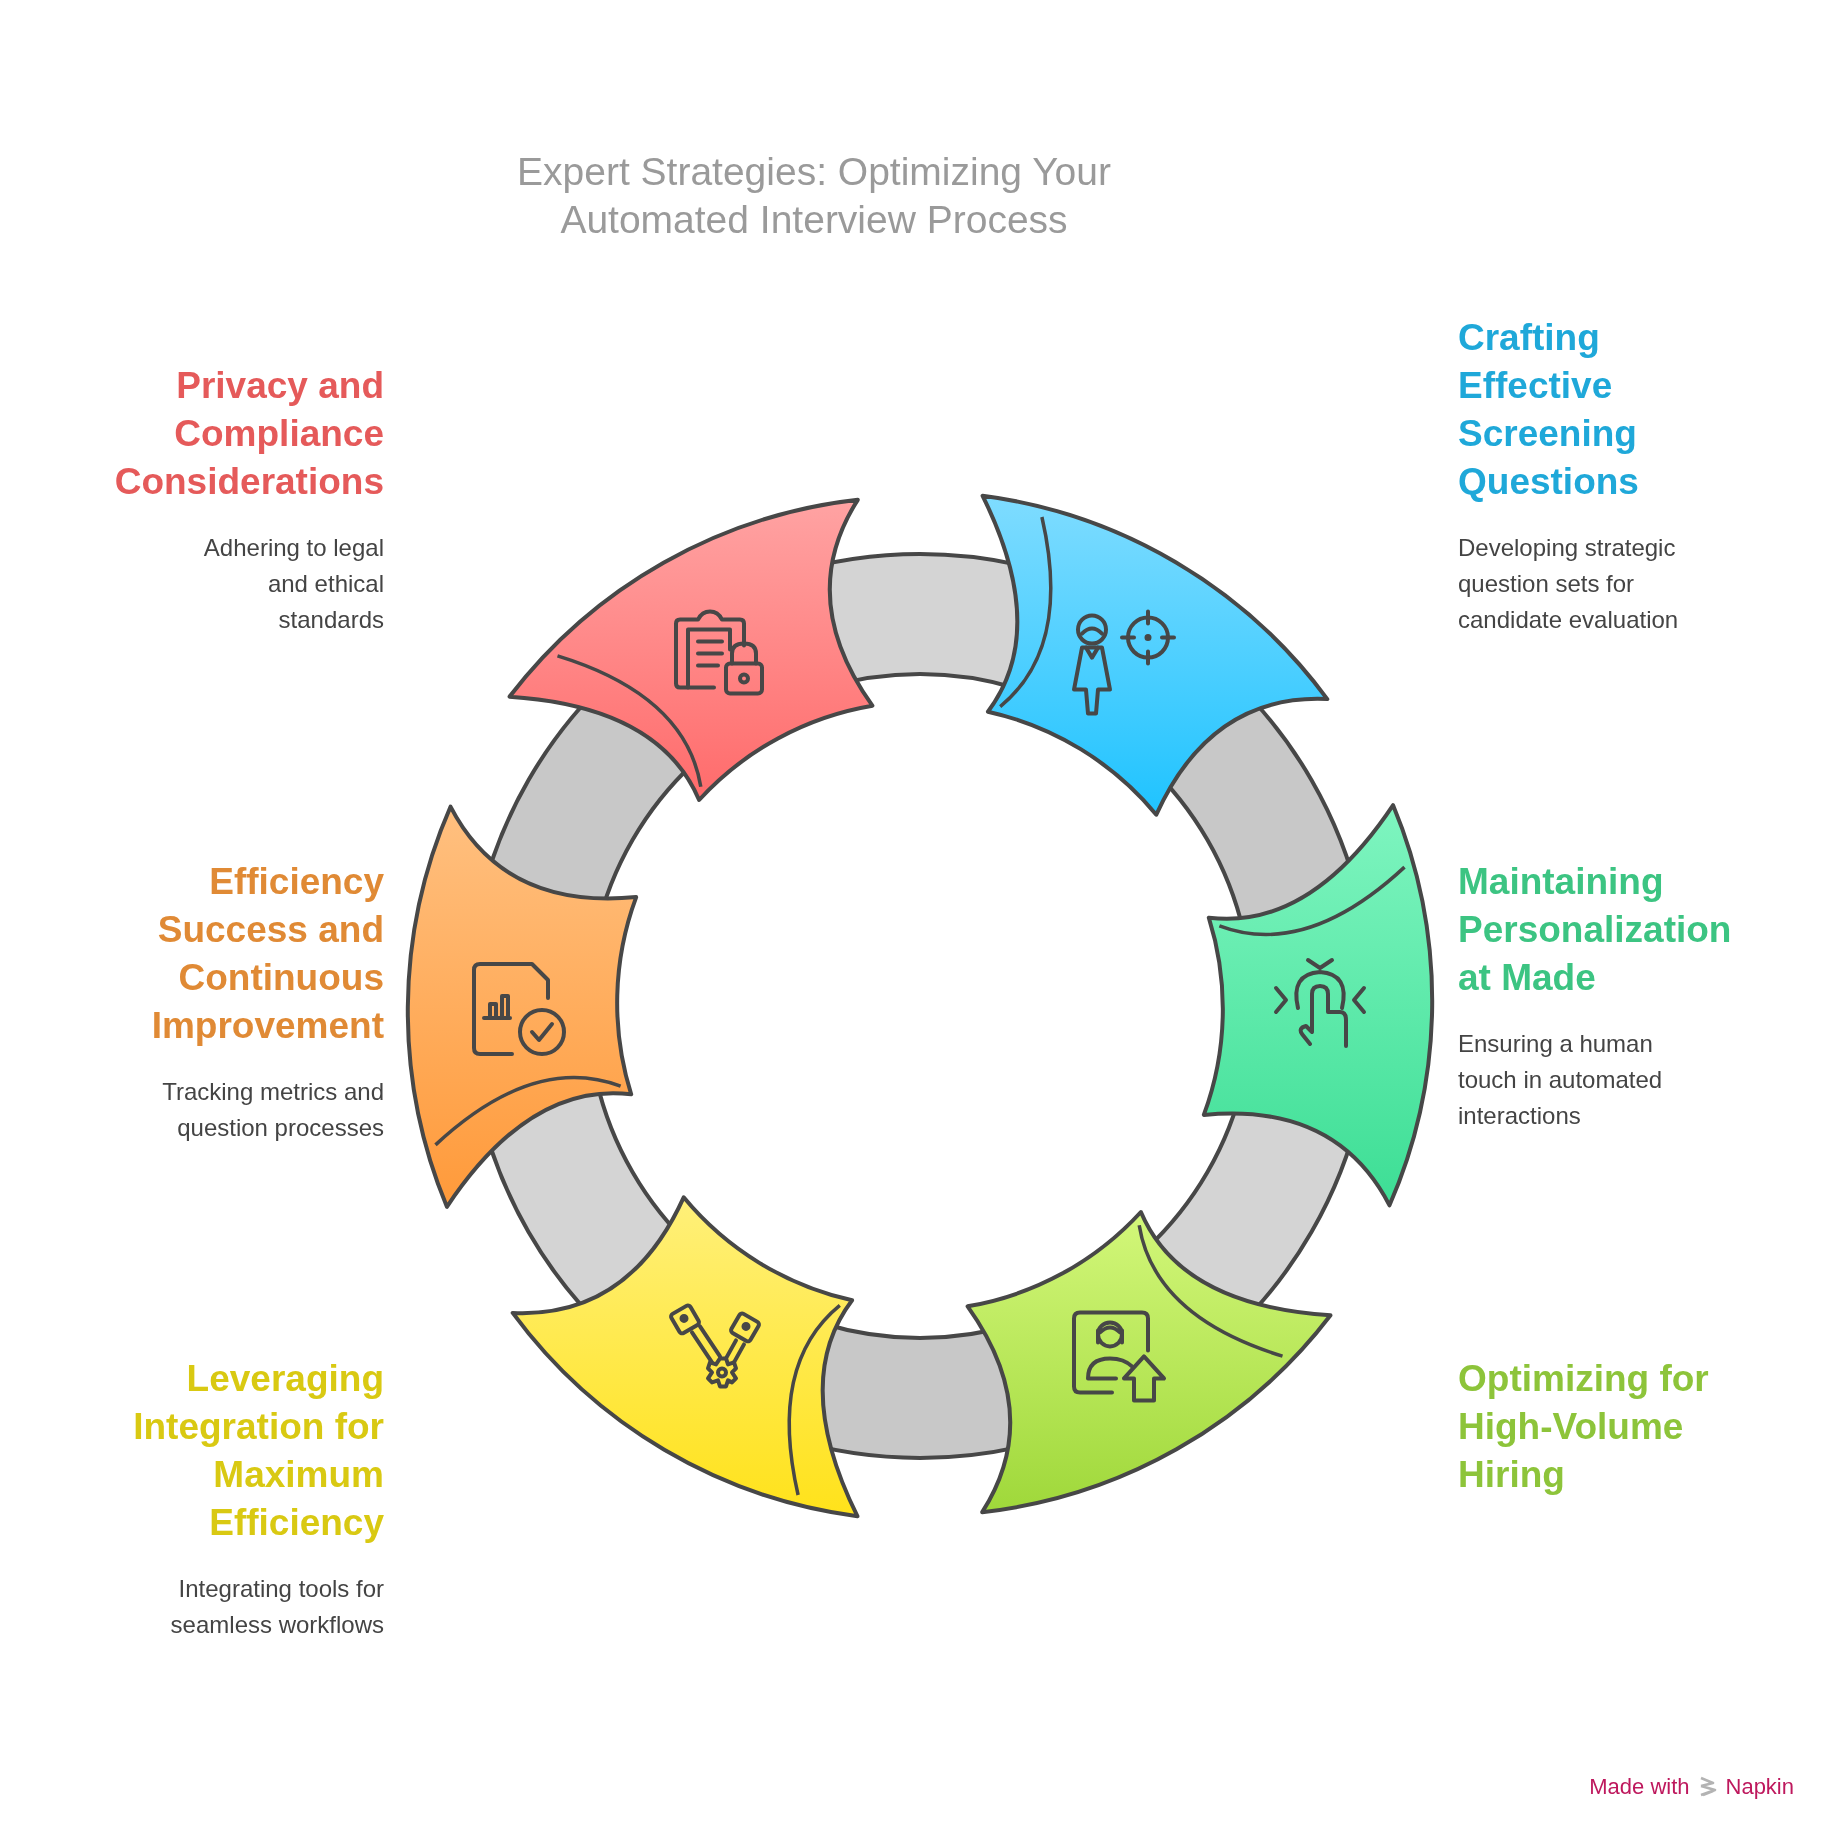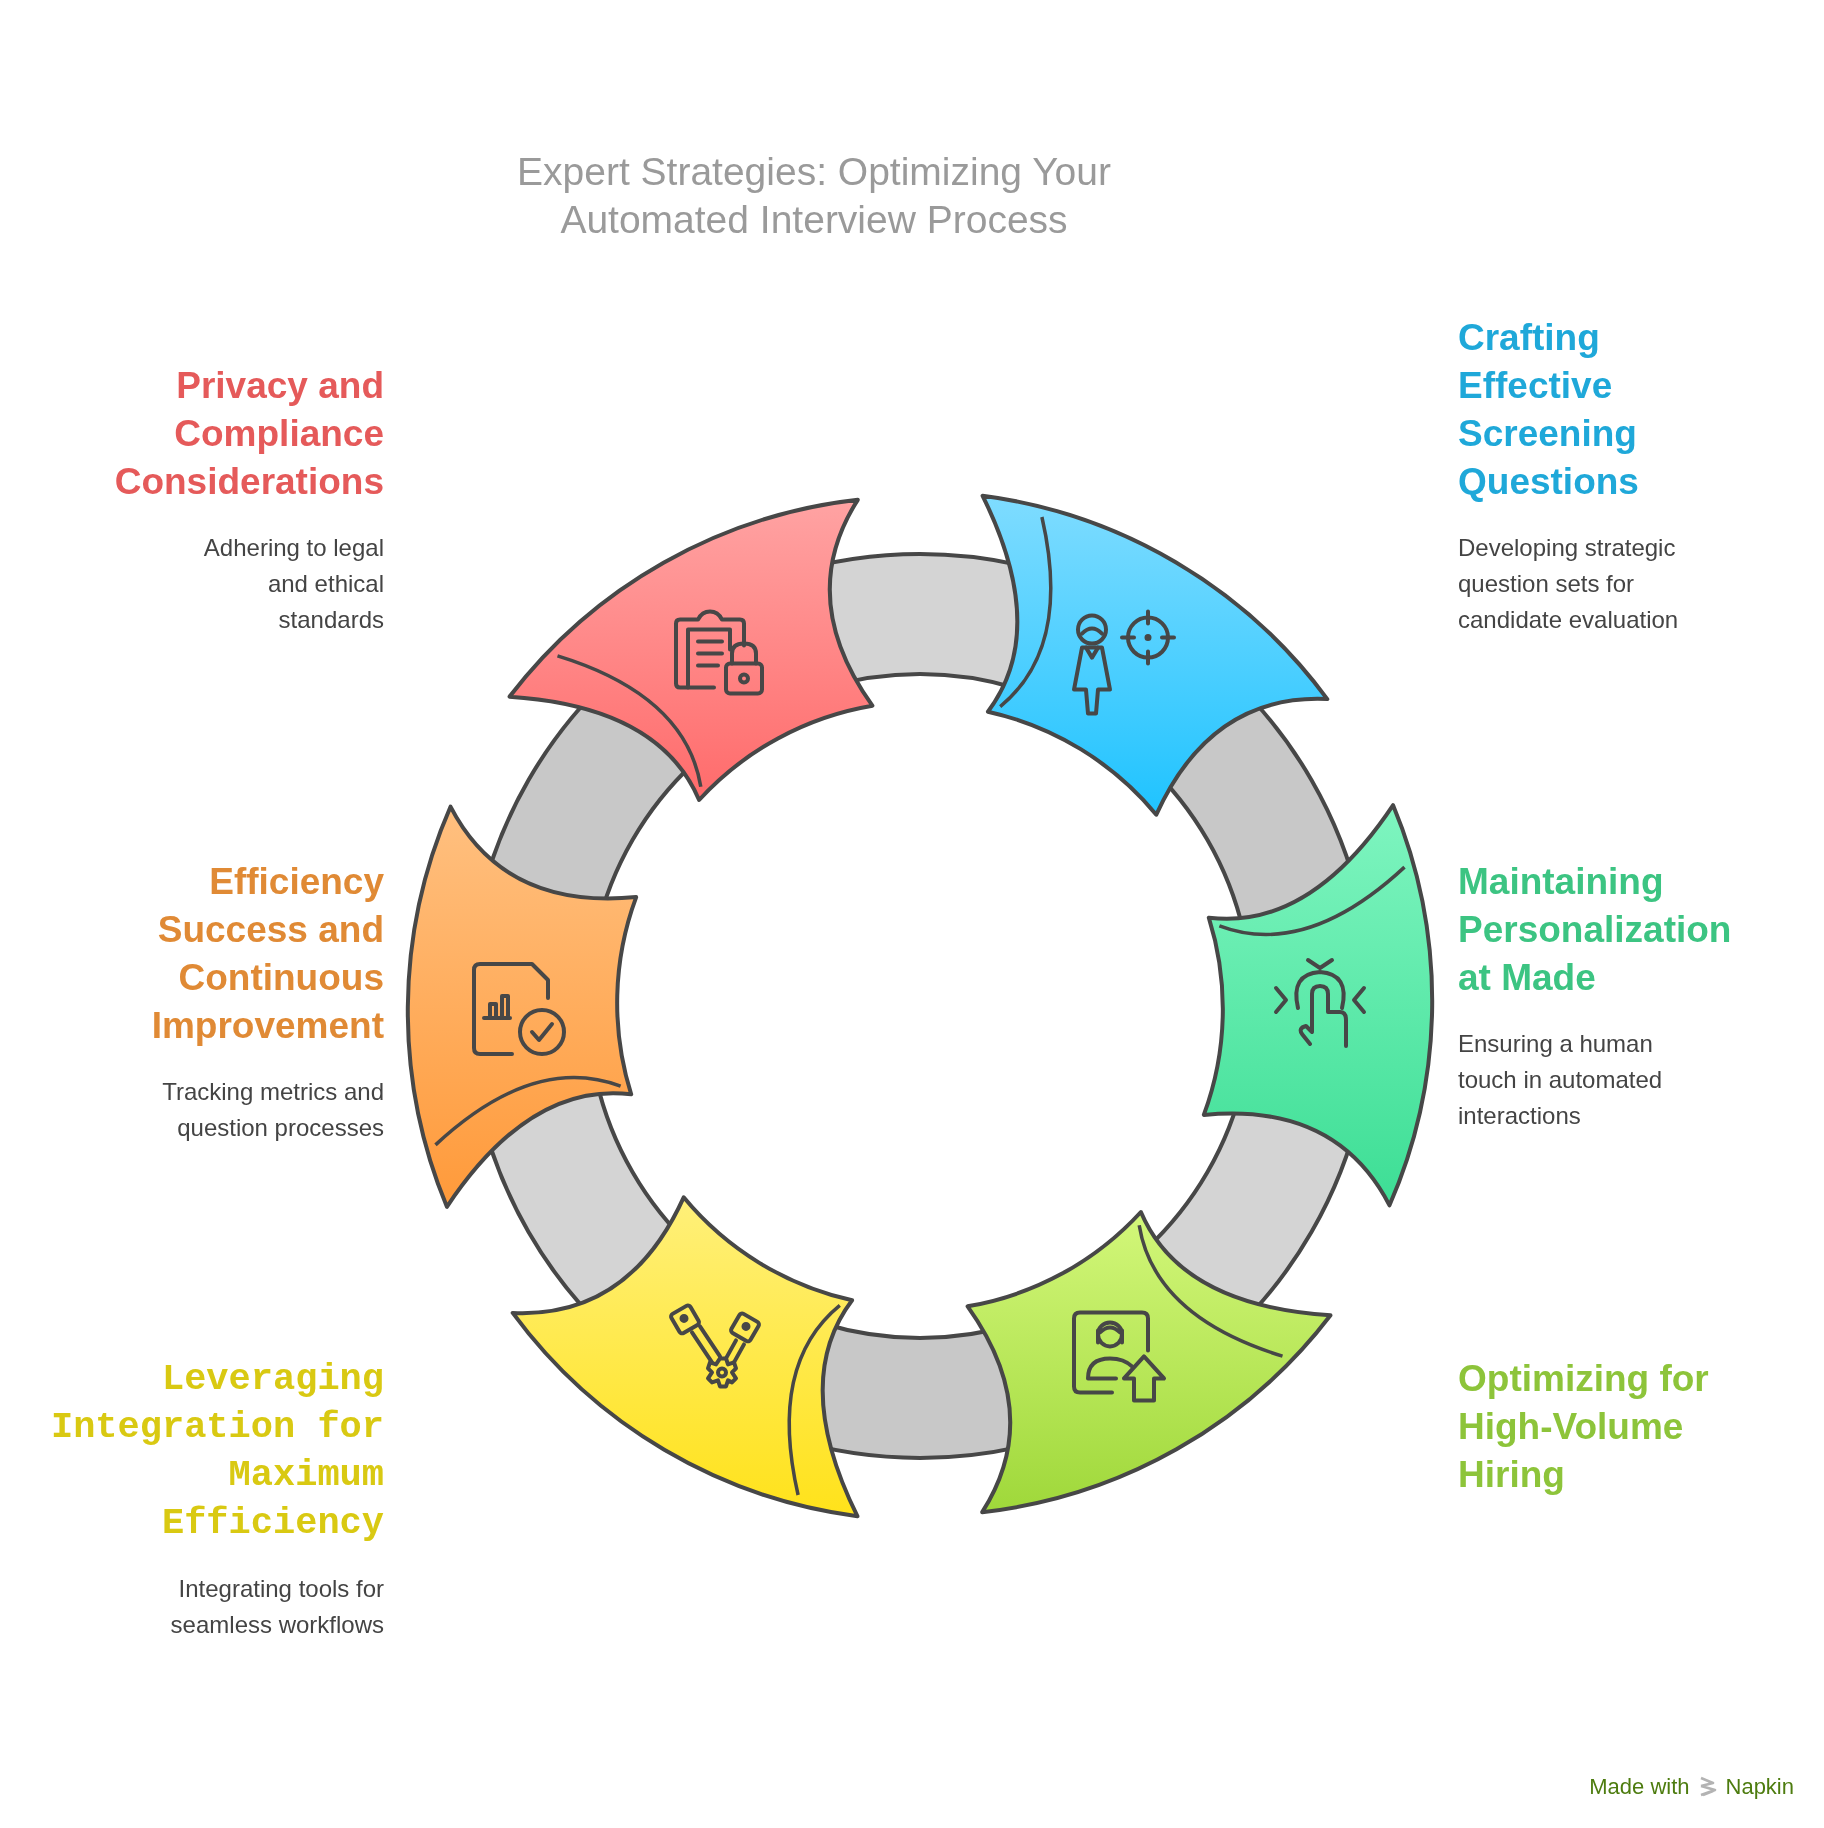--- a/index.html
+++ b/index.html
@@ -5,21 +5,21 @@
   html, body { margin:0; padding:0; background:#ffffff; }
   body { width:1824px; height:1828px; position:relative; overflow:hidden; font-family:"Liberation Sans", sans-serif; }
   .title { position:absolute; left:0; width:1628px; top:148px; text-align:center; color:#9a9a9a; font-size:39px; line-height:48px; }
   .title div { white-space:nowrap; }
   .block { position:absolute; width:340px; }
   .block.left { text-align:right; }
   .block.right { text-align:left; }
   .heading { font-weight:bold; font-size:37px; line-height:48px; }
   .desc { margin-top:24px; color:#444444; font-size:24px; line-height:36px; }
   .diagram { position:absolute; left:0; top:0; width:1824px; height:1828px; }
-  .footer { position:absolute; right:30px; top:1774px; color:#4d7c0f; font-size:22px; display:flex; align-items:center; gap:8px; }
+  .footer { position:absolute; right:30px; top:1774px; color:#be185d; font-size:22px; display:flex; align-items:center; gap:8px; }
   .footer svg { display:block; }
 </style>
 </head>
 <body>
 
 <div class="title">
   <div>Expert Strategies: Optimizing Your</div>
   <div>Automated Interview Process</div>
 </div>
 
@@ -164,21 +164,21 @@
 
 <div class="block right" style="left:1458px; top:1355px;">
   <div class="heading" style="color: rgb(141, 196, 58);">
       <div>Optimizing for</div>
       <div>High-Volume</div>
       <div>Hiring</div>
     </div>
 </div>
 
 <div class="block left" style="left:44px; top:1355px;">
-  <div class="heading" style="color: rgb(217, 201, 18); font-family: Liberation Mono, monospace;">
+  <div class="heading" style="color: rgb(217, 201, 18);">
       <div>Leveraging</div>
       <div>Integration for</div>
       <div>Maximum</div>
       <div>Efficiency</div>
     </div>
   <div class="desc">
       <div>Integrating tools for</div>
       <div>seamless workflows</div>
     </div>
 </div>

